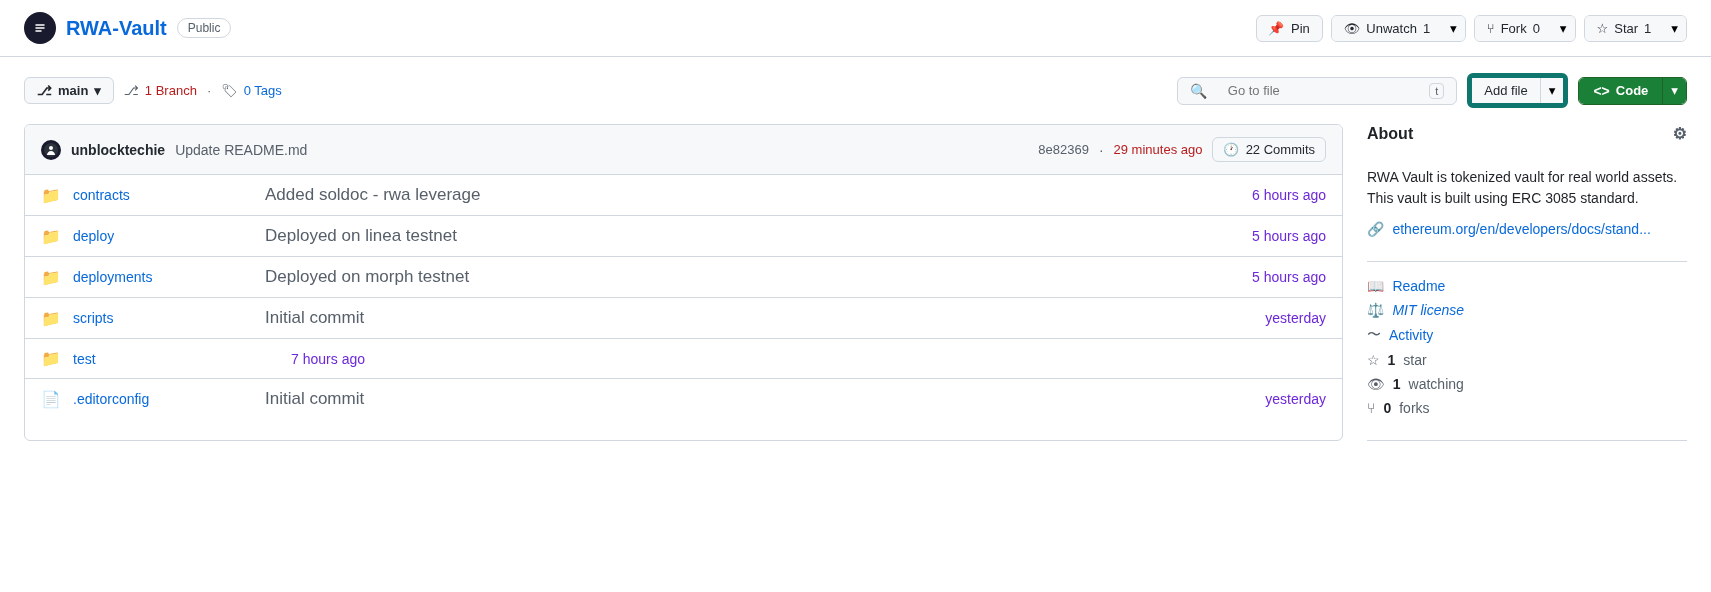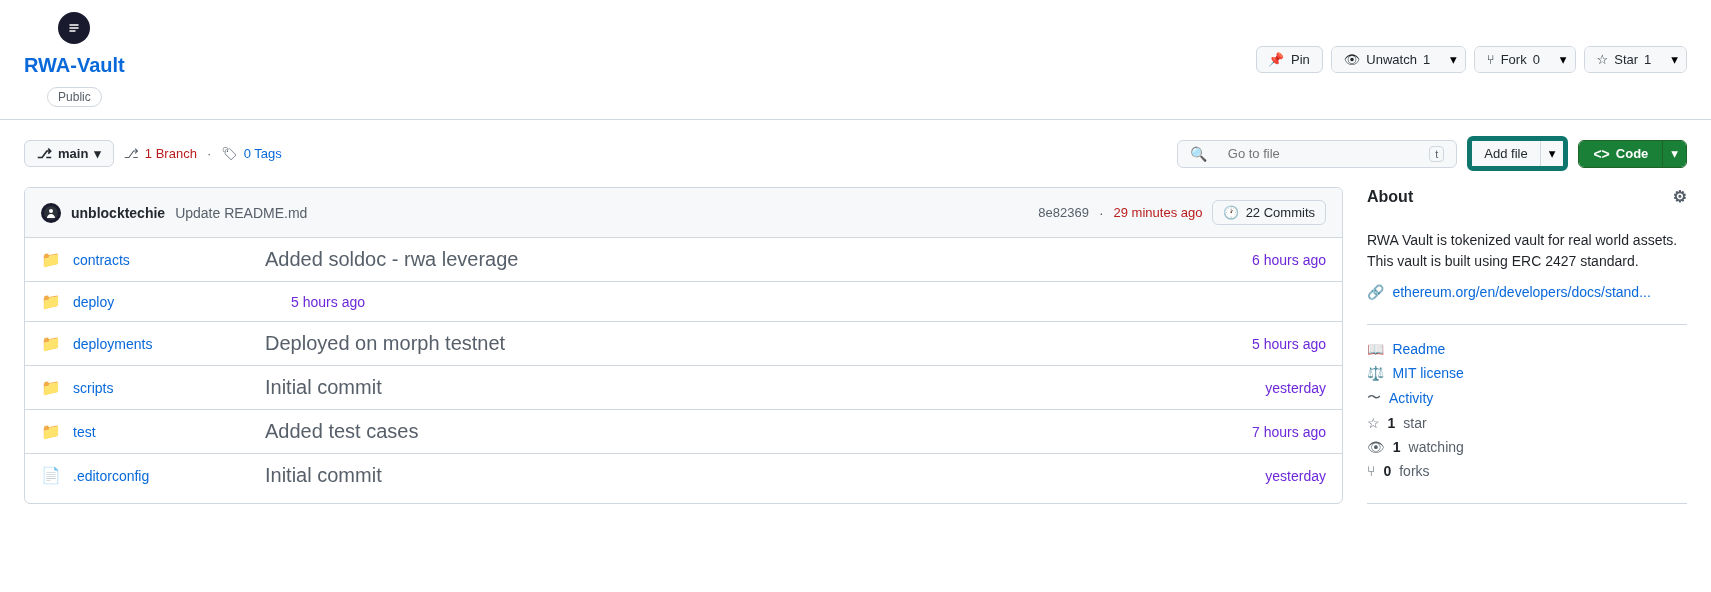--- a/index.html
+++ b/index.html
@@ -4,21 +4,21 @@
   <style>
     * { box-sizing: border-box; margin: 0; padding: 0; }
     body { font-family: -apple-system, BlinkMacSystemFont, "Segoe UI", Helvetica, Arial, sans-serif; font-size: 14px; color: #1f2328; background: #ffffff; }
 
     
     .top-header {
       display: flex; align-items: center; justify-content: space-between;
       padding: 12px 24px; border-bottom: 1px solid #d0d7de;
       background: #fff;
     }
-    .repo-title { display: flex; align-items: center; gap: 10px; font-size: 20px; font-weight: 600; flex-direction: column; }
+    .repo-title { display: flex; align-items: center; gap: 10px; font-size: 20px; font-weight: 600; }
     .repo-avatar {
       width: 32px; height: 32px; border-radius: 50%; background: #1a1a2e;
       display: flex; align-items: center; justify-content: center; color: white; font-size: 12px; font-weight: bold;
     }
     .public-badge {
       font-size: 12px; font-weight: 500; color: #57606a; border: 1px solid #d0d7de;
       border-radius: 20px; padding: 2px 10px;
     }
     .header-actions { display: flex; align-items: center; gap: 8px; }
     .action-btn {
@@ -83,21 +83,21 @@
     }
 
     .file-row {
       display: flex; align-items: center; padding: 10px 16px;
       border-bottom: 1px solid #d0d7de; gap: 12px;
     }
     .file-row:last-child { border-bottom: none; }
     .file-icon { color: #54aeff; font-size: 16px; width: 20px; text-align: center; }
     .file-icon.plain { color: #57606a; }
     .file-name { width: 180px; font-size: 14px; color: #0969da; cursor: pointer; }
-    .file-commit { flex: 1; font-size: 20px; color: #57606a; }
+    .file-commit { flex: 1; font-size: 17px; color: #57606a; }
     .file-time { font-size: 14px; color: #6d28d9; text-align: right; min-width: 100px; }
 
     
     .sidebar { width: 320px; flex-shrink: 0; }
     .sidebar-section { border-bottom: 1px solid #d0d7de; padding: 16px 0; }
     .sidebar-section:first-child { padding-top: 0; }
     .about-title { font-size: 16px; font-weight: 600; margin-bottom: 24px; display: flex; justify-content: space-between; align-items: center; }
     .about-desc { font-size: 14px; color: #1f2328; line-height: 1.5; margin-bottom: 12px; }
     .sidebar-link { display: flex; align-items: center; gap: 8px; color: #0969da; font-size: 14px; margin-bottom: 8px; cursor: pointer; }
     .sidebar-meta { display: flex; align-items: center; gap: 8px; font-size: 14px; color: #57606a; margin-bottom: 8px; }
@@ -212,68 +212,68 @@
 
     <div class="file-row">
       <span class="file-icon">📁</span>
       <span class="file-name">contracts</span>
       <span class="file-commit">Added soldoc - rwa leverage</span>
       <span class="file-time">6 hours ago</span>
     </div>
     <div class="file-row">
       <span class="file-icon">📁</span>
       <span class="file-name">deploy</span>
+      <span class="file-commit">Deployed on linea testnet</span>
       <span class="file-time">5 hours ago</span>
     </div>
     <div class="file-row">
       <span class="file-icon">📁</span>
       <span class="file-name">deployments</span>
       <span class="file-commit">Deployed on morph testnet</span>
       <span class="file-time">5 hours ago</span>
     </div>
     <div class="file-row">
       <span class="file-icon">📁</span>
       <span class="file-name">scripts</span>
       <span class="file-commit">Initial commit</span>
       <span class="file-time">yesterday</span>
     </div>
     <div class="file-row">
       <span class="file-icon">📁</span>
       <span class="file-name">test</span>
-      <span class="file-commit">Added test cases</span>
       <span class="file-time">7 hours ago</span>
     </div>
     <div class="file-row">
       <span class="file-icon plain">📄</span>
       <span class="file-name">.editorconfig</span>
       <span class="file-commit">Initial commit</span>
       <span class="file-time">yesterday</span>
     </div>
   </div>
 
   <div class="sidebar">
     <div class="sidebar-section">
       <div class="about-title">
         <span>About</span>
         <span class="gear-icon">⚙</span>
       </div>
-      <p class="about-desc">RWA Vault is tokenized vault for real world assets. This vault is built using ERC 2427 standard.</p>
+      <p class="about-desc">RWA Vault is tokenized vault for real world assets. This vault is built using ERC 3085 standard.</p>
       <div class="sidebar-link">
         <span>🔗</span>
         <span>ethereum.org/en/developers/docs/stand...</span>
       </div>
     </div>
     <div class="sidebar-section">
       <div class="sidebar-meta">
         <span>📖</span>
         <span style="color:#0969da;cursor:pointer;">Readme</span>
       </div>
       <div class="sidebar-meta">
         <span>⚖️</span>
-        <span style="color:#0969da;cursor:pointer;">MIT license</span>
+        <span style="color:#0969da;cursor:pointer;font-style:italic;">MIT license</span>
       </div>
       <div class="sidebar-meta">
         <span>〜</span>
         <span style="color:#0969da;cursor:pointer;">Activity</span>
       </div>
       <div class="sidebar-meta">
         <span>☆</span>
         <strong>1</strong>
         <span>star</span>
       </div>

